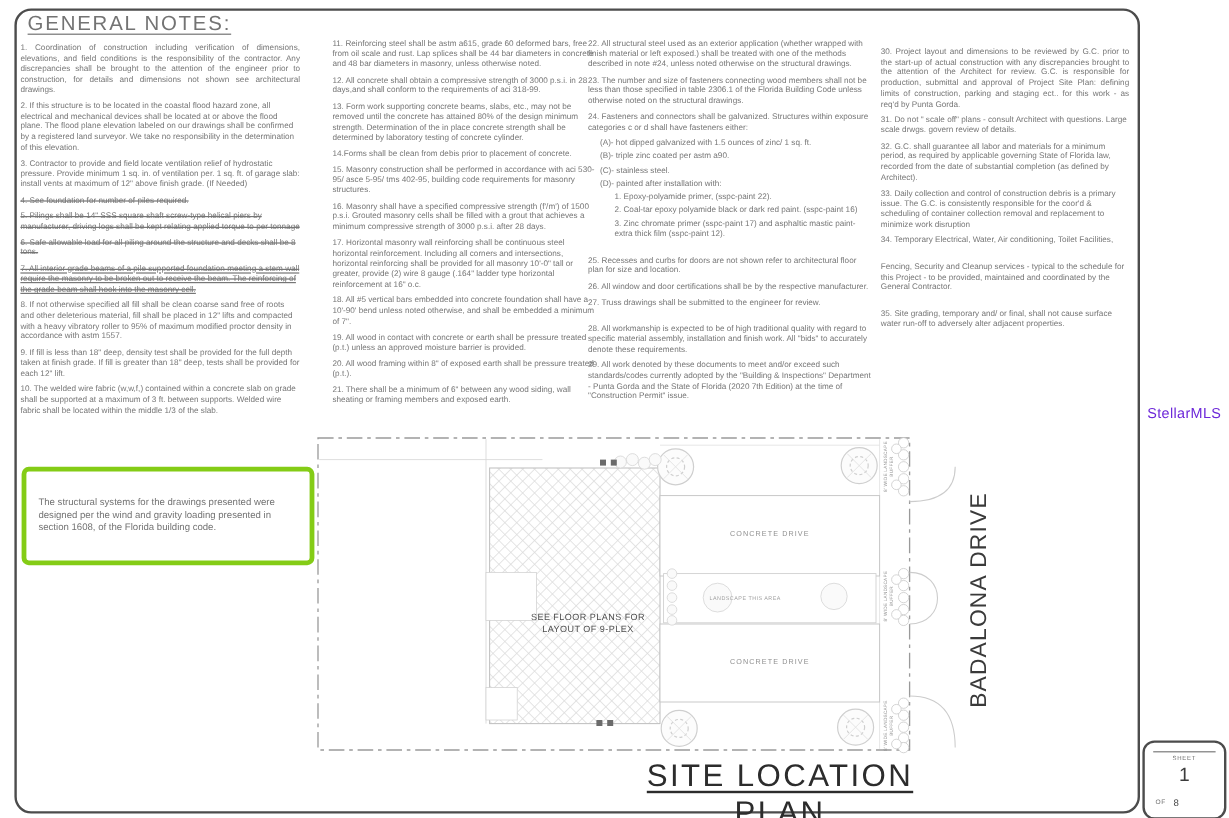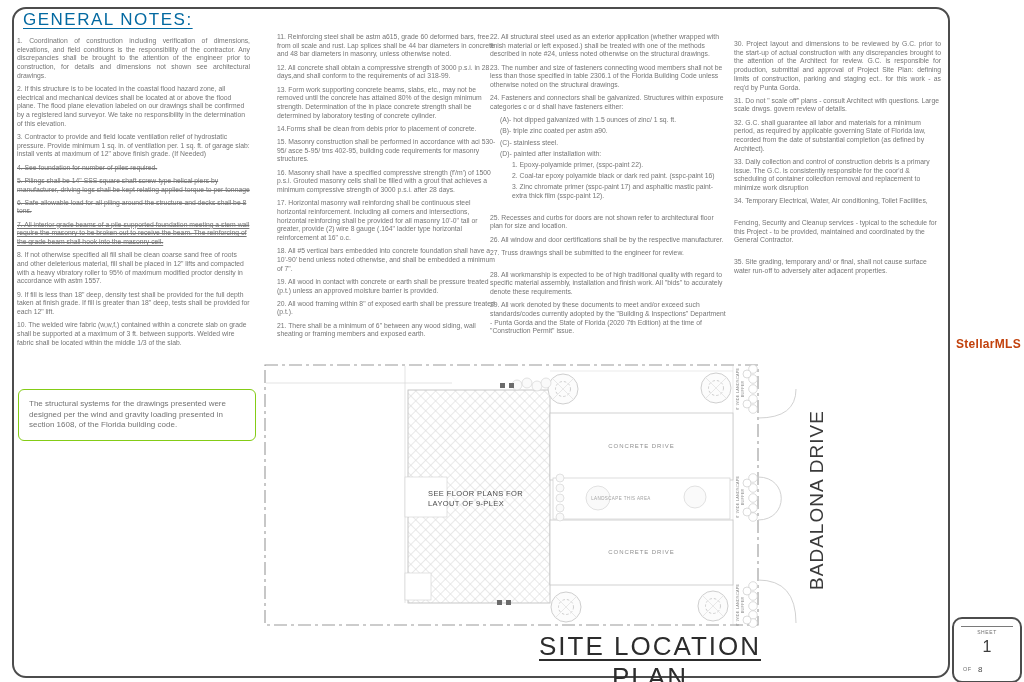--- a/index.html
+++ b/index.html
@@ -16,47 +16,47 @@
   }
   .sheet-num-box{
     position:absolute;left:952px;top:617px;width:66px;height:62px;
     border:2px solid #4c4c4c;border-radius:10px;background:#fff;
   }
   .sheet-num-box .rule{position:absolute;top:7px;left:7px;right:7px;border-top:1px solid #7a7a7a;}
   .sheet-label{position:absolute;top:10px;width:100%;text-align:center;font-size:5px;letter-spacing:.6px;color:#6f6f6f;}
   .sheet-number{position:absolute;top:19px;width:100%;text-align:center;font-size:16px;color:#3c3c3c;}
   .sheet-of{position:absolute;left:9px;bottom:9px;font-size:5.5px;color:#6f6f6f;letter-spacing:.5px;}
   .sheet-total{position:absolute;left:24px;bottom:7px;font-size:8px;color:#4a4a4a;}
-  .watermark{position:absolute;left:956px;top:337px;font-size:12px;font-weight:700;color:#c2410c;letter-spacing:.3px;}
+  .watermark{position:absolute;left:956px;top:337px;font-size:12px;font-weight:400;color:#6d28d9;letter-spacing:.3px;}
   
   .gn-title{
     position:absolute;left:23px;top:10px;font-size:17px;letter-spacing:1.5px;
-    color:#0369a1;text-decoration:underline;text-underline-offset:3px;font-weight:500;
+    color:#737373;text-decoration:underline;text-underline-offset:3px;font-weight:500;
   }
   .notes-col{position:absolute;font-size:6.8px;line-height:8.7px;color:#767676;}
   .notes-col p{margin:0 0 4.5px 0;}
   .notes-col p.just{text-align:justify;}
   .notes-col p.strike{text-decoration:line-through;text-decoration-thickness:.8px;}
   .notes-col p.ustrike{text-decoration:underline line-through;text-decoration-thickness:.8px;}
   .notes-col p.ind1{margin-left:10px;margin-bottom:2.5px;}
   .notes-col p.ind2{margin-left:22px;margin-bottom:2.5px;}
   .notes-col p.gap{margin-top:13px;}
   #col-0{left:17px;top:37px;width:233px;}
   #col-1{left:277px;top:33px;width:219px;}
   #col-2{left:490px;top:33px;width:237px;}
   #col-3{left:734px;top:40px;width:207px;}
   .struct-note{
     position:absolute;left:18px;top:389px;width:216px;
-    border:1px solid #84cc16;border-radius:6px;padding:9px 10px;
+    border:4px solid #84cc16;border-radius:6px;padding:21px 10px;
     font-size:8px;line-height:10.5px;color:#737373;background:#fff;
   }
   
   .plan-svg{position:absolute;left:260px;top:358px;}
   .plan-label{position:absolute;color:#4f4f4f;}
-  .bldg-label{left:428px;top:489px;width:124px;text-align:left;font-size:7.5px;line-height:9.5px;letter-spacing:.4px;color:#4c4c4c;}
+  .bldg-label{left:428px;top:510px;width:124px;text-align:center;font-size:7.5px;line-height:9.5px;letter-spacing:.4px;color:#4c4c4c;}
   .drive-label{left:550px;width:183px;text-align:center;font-size:6px;letter-spacing:.9px;color:#8f8f8f;}
   .drive-label.top{top:443px;}
   .drive-label.bottom{top:549px;}
   .landscape-label{left:566px;top:496px;width:110px;text-align:center;font-size:4.5px;letter-spacing:.4px;color:#a2a2a2;}
   .buffer-label{
     position:absolute;width:44px;text-align:center;font-size:3.9px;line-height:4.8px;
     letter-spacing:.2px;color:#8f8f8f;transform:rotate(-90deg);transform-origin:center;
   }
   .buffer-top{left:719px;top:384px;}
   .buffer-mid{left:719px;top:492px;}

